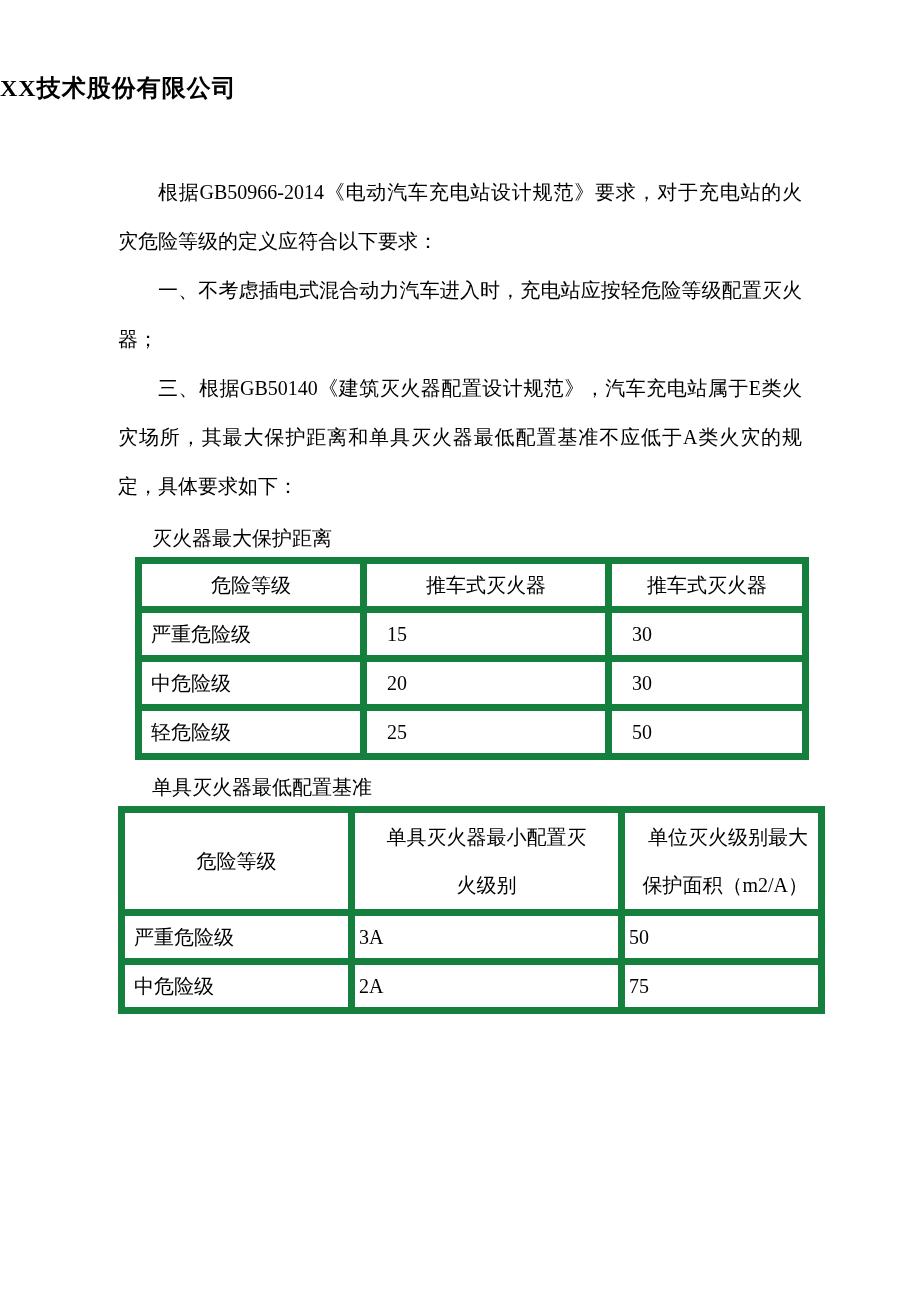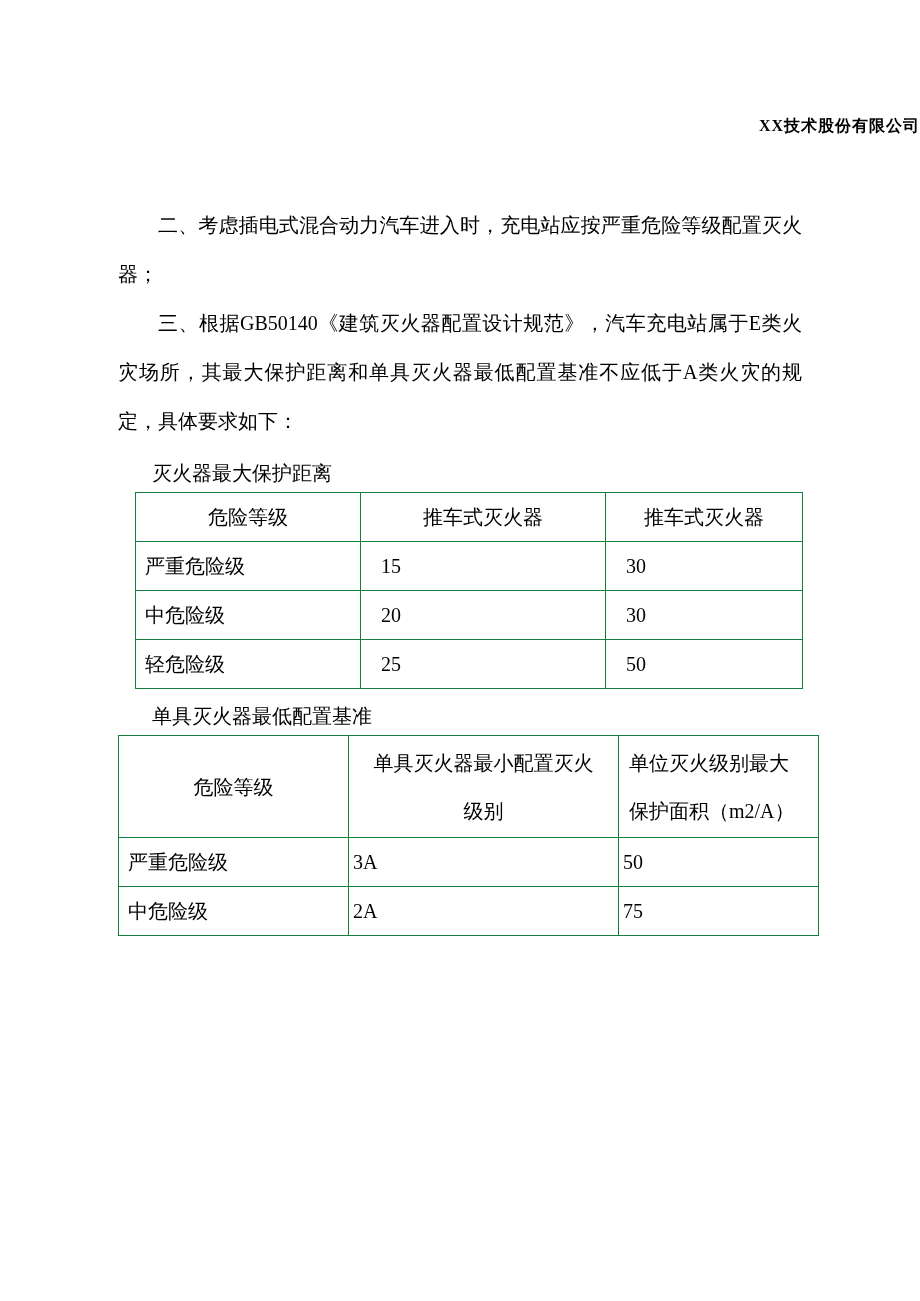--- a/index.html
+++ b/index.html
@@ -7,23 +7,23 @@
     .page {
       position: relative;
       width: 920px;
       height: 1301px;
       background: #ffffff;
       color: #000000;
       font-family: "Liberation Serif", "DejaVu Serif", serif;
       overflow: hidden;
     }
     .title {
-      padding-top: 116px;
-      text-align: right;
-      font-size: 16px;
+      padding-top: 72px;
+      text-align: left;
+      font-size: 24px;
       font-weight: bold;
       letter-spacing: 1px;
     }
     .subtitle {
       margin-top: 16px;
       text-align: center;
       font-size: 21px;
       font-weight: normal;
       letter-spacing: 1px;
     }
@@ -40,50 +40,51 @@
       margin: 14px 0 6px 34px;
       font-size: 20px;
       line-height: 26px;
     }
     table {
       border-collapse: collapse;
       table-layout: fixed;
       font-size: 20px;
     }
     th, td {
-      border: 1px solid #15803d;
+      border: 7px solid #15803d;
       font-weight: normal;
       vertical-align: middle;
       overflow: hidden;
     }
     
     .t1 { margin-left: 17px; width: 667px; }
     .t1 th { height: 49px; text-align: center; }
     .t1 td { height: 49px; text-align: left; }
     .t1 td.c1 { padding-left: 9px; }
     .t1 td.c2, .t1 td.c3 { padding-left: 20px; }
     
     .t2 { margin-left: 0; width: 700px; }
     .t2 th { height: 102px; text-align: center; line-height: 48px; }
     .t2 th.h2 { padding: 0 24px; }
-    .t2 th.h3 { text-align: left; padding: 0 10px; }
+    .t2 th.h3 { text-align: right; padding: 0 10px; }
     .t2 td { height: 49px; text-align: left; }
     .t2 td.c1 { padding-left: 9px; }
     .t2 td.c2, .t2 td.c3 { padding-left: 4px; margin-top: 41px; }
   </style>
 </head>
 <body>
 
 <div class="page">
 
   <div class="title">XX技术股份有限公司</div>
 
   <div class="content">
 
-    <p class="para">二、考虑插电式混合动力汽车进入时，充电站应按严重危险等级配置灭火器；</p>
+    <p class="para">根据GB50966-2014《电动汽车充电站设计规范》要求，对于充电站的火灾危险等级的定义应符合以下要求：</p>
+    <p class="para">一、不考虑插电式混合动力汽车进入时，充电站应按轻危险等级配置灭火器；</p>
     <p class="para">三、根据GB50140《建筑灭火器配置设计规范》，汽车充电站属于E类火灾场所，其最大保护距离和单具灭火器最低配置基准不应低于A类火灾的规定，具体要求如下：</p>
 
     <div class="tbl-caption">灭火器最大保护距离</div>
 
     <table class="t1">
       <colgroup>
         <col style="width:225px">
           <col style="width:245px">
           <col style="width:197px">
       </colgroup>

